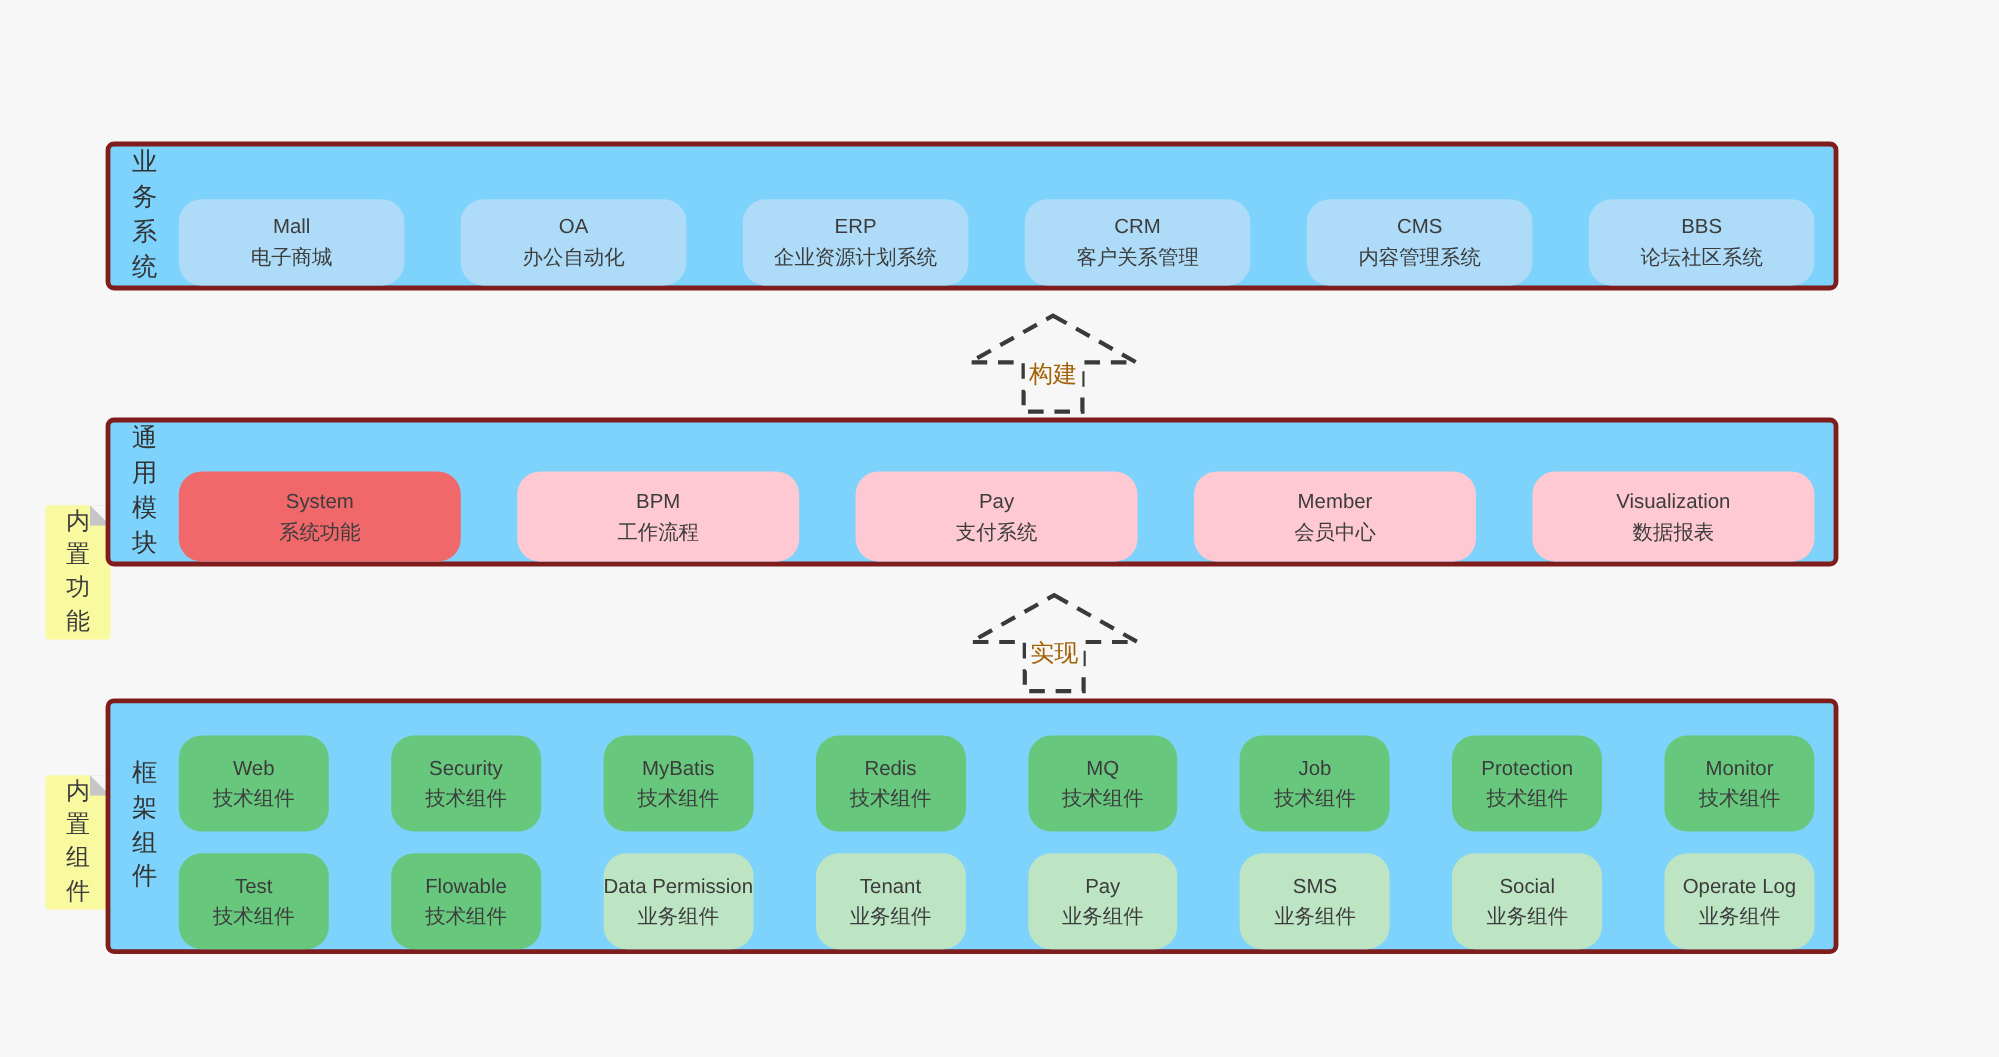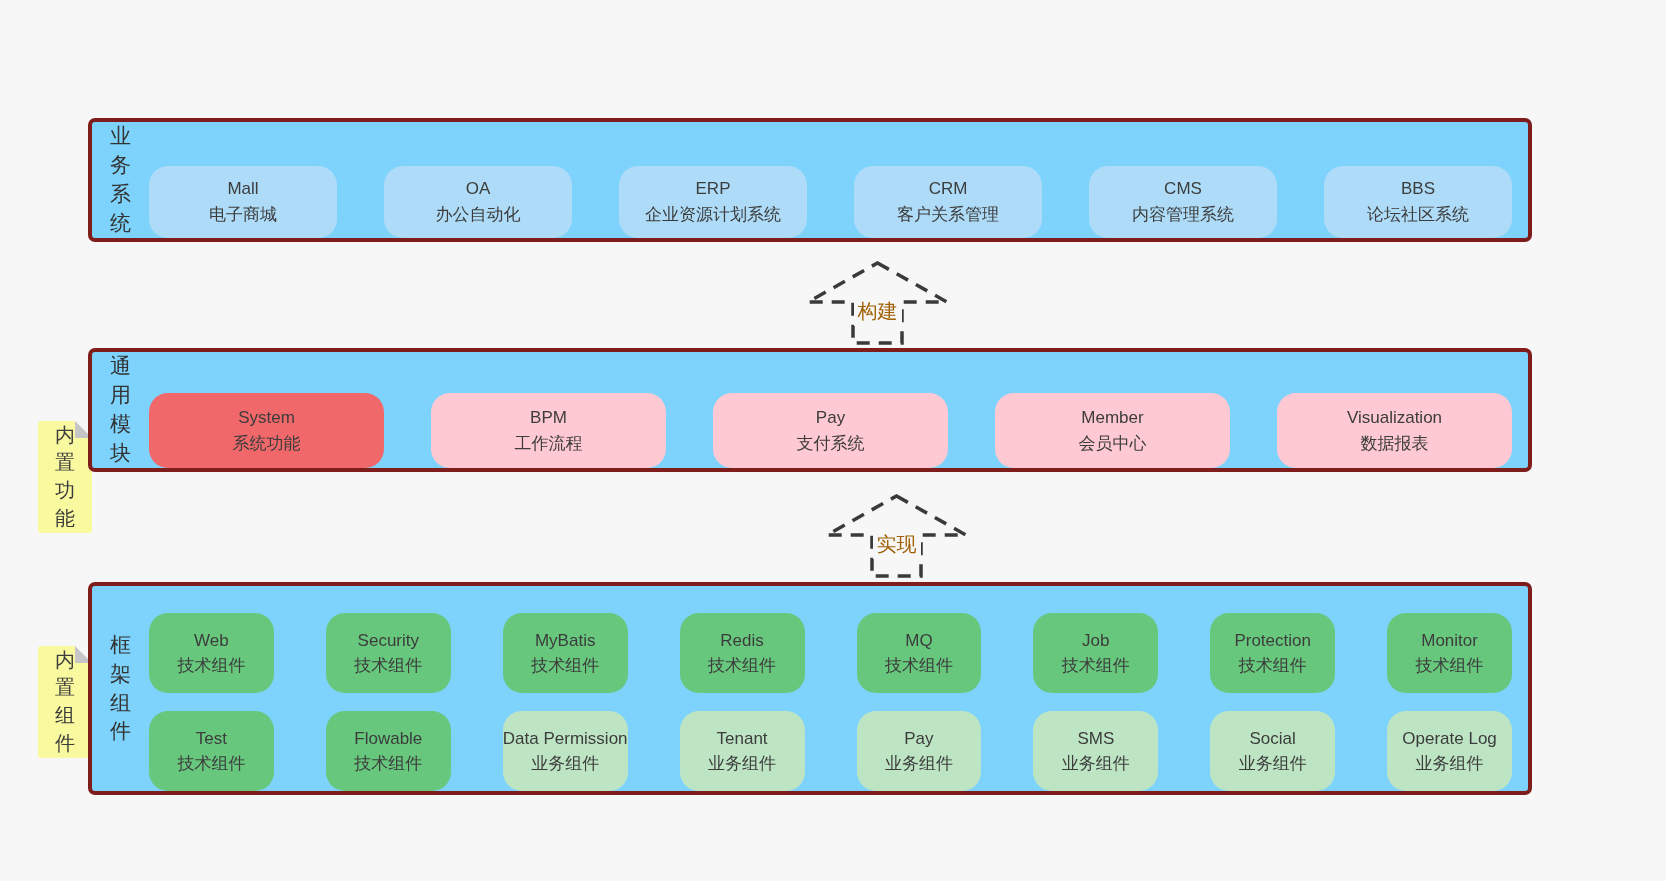--- a/index.html
+++ b/index.html
@@ -70,21 +70,21 @@
   .row-8 .box { height:80px; line-height:25px; }
 
   
   .up-arrow {
     position:absolute;
     width:145px;
     height:86px;
     z-index:1;
   }
   #arrow-build     { left:805px; top:260px; }
-  #arrow-implement { left:824px; top:493px; }
+  #arrow-implement { left:806px; top:493px; }
   .up-arrow svg { position:absolute; left:0; top:0; }
   .arrow-label {
     position:absolute;
     left:50%;
     top:37px;
     transform:translateX(-50%);
     background:#f7f7f7;
     padding:1px 4px;
     font-size:20px;
     color:#a16207;

